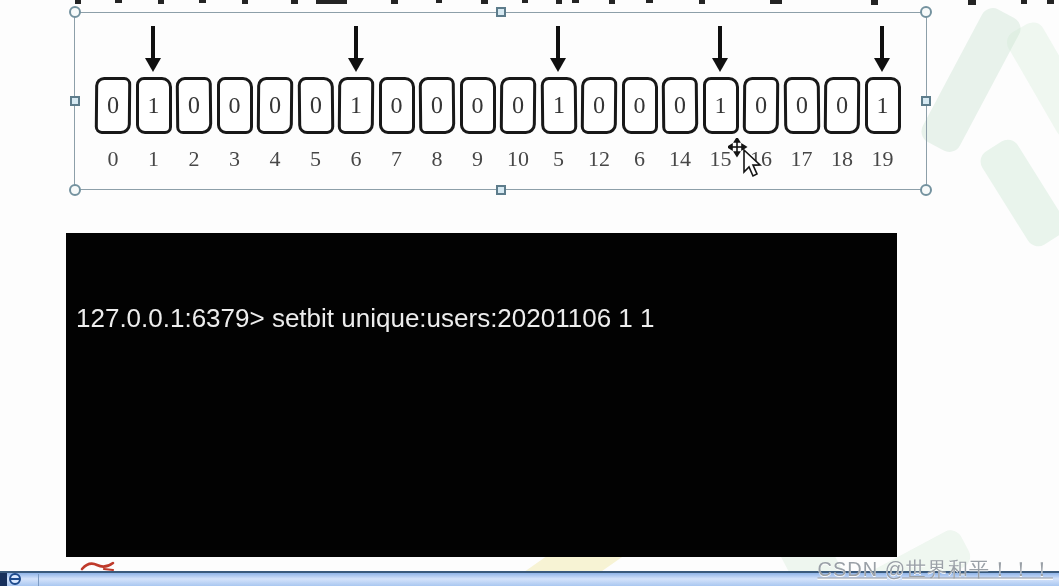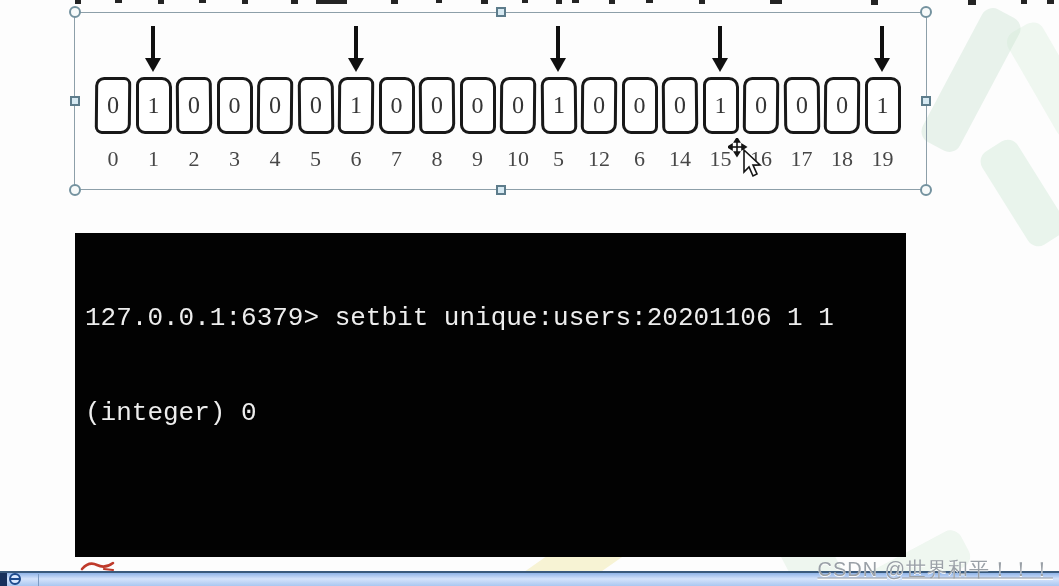--- a/index.html
+++ b/index.html
@@ -57,23 +57,23 @@
 
   
   .caption{
     position:absolute; left:77px; top:194px; width:960px;
     font-size:24px; font-weight:bold; color:#0e0e0e; white-space:nowrap;
   }
   .para-mark{font-size:15px; font-weight:normal; color:#6f6f6f; vertical-align:baseline;}
 
   
   .terminal{
-    position:absolute; left:75px; top:233px; width:831px; height:324px;
+    position:absolute; left:66px; top:233px; width:831px; height:324px;
     background:#020202; box-sizing:border-box; padding:7px 0 0 10px;
-    font-family:Liberation Mono, monospace;
+    font-family:Liberation Sans, sans-serif;
     font-size:26px; line-height:31.6px; color:#ededed; white-space:pre;
   }
 
   
   .cursor-wrap{position:absolute; left:728px; top:138px; width:42px; height:42px;}
 
   
   .red-mark{position:absolute; left:80px; top:559px;}
 
   
@@ -222,21 +222,20 @@
         <polygon points="9,0 6.5,4 11.5,4"></polygon>
         <polygon points="9,18 6.5,14 11.5,14"></polygon>
       </g>
       <path d="M16,12 L16,34 L21,29 L25,38 L29,36 L25,27 L32,27 Z" fill="#ffffff" stroke="#151515" stroke-width="1.6"></path>
     </svg>
   </div>
 
 
   <div class="terminal">
     <div>127.0.0.1:6379&gt; setbit unique:users:20201106 1 1</div>
-    <div>(integer) 0</div>
     
     
     
     
     
     
     
   </div>
 
   <svg class="red-mark" width="36" height="14" viewBox="0 0 36 14">

